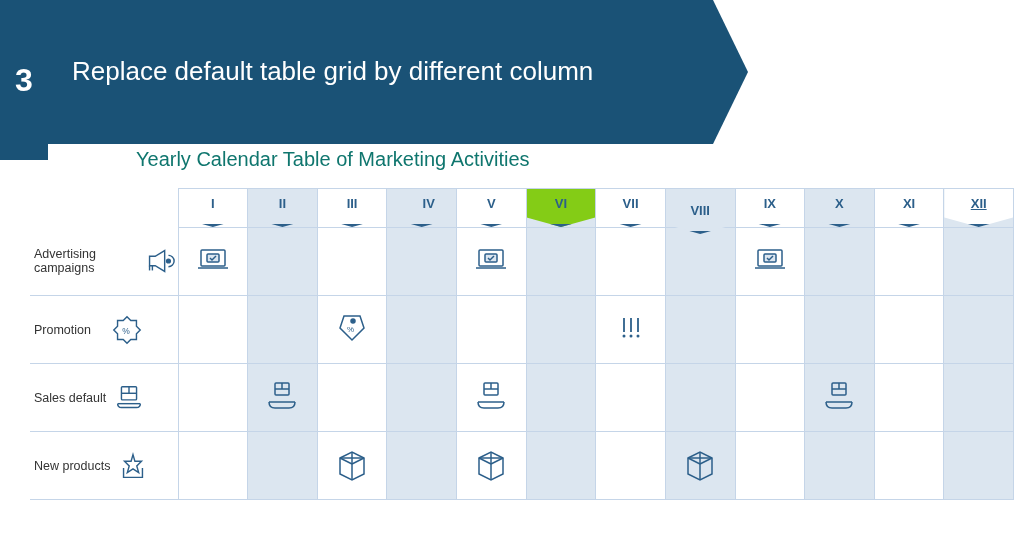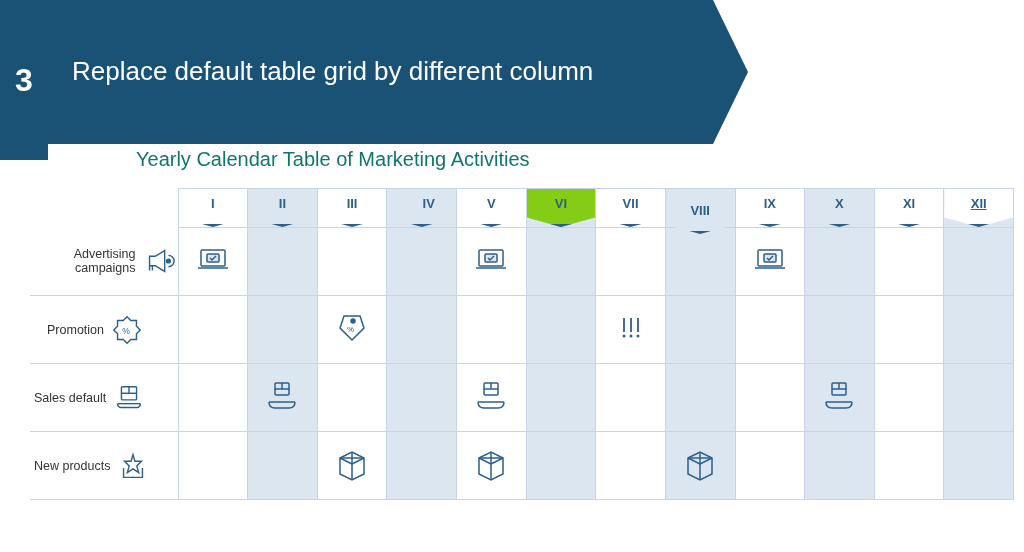--- a/index.html
+++ b/index.html
@@ -111,21 +111,21 @@
       border: 1px solid #c5d5e8;
       height: 68px;
       text-align: center;
       vertical-align: middle;
       padding: 2px;
     }
 
     .data-row td.row-label-cell {
       border: none;
       border-bottom: 1px solid #c5d5e8;
-      text-align: right;
+      text-align: left;
       padding-left: 4px;
       vertical-align: middle;
       background: #fff;
     }
 
     .row-label-inner {
       display: flex;
       align-items: center;
       gap: 6px;
     }

